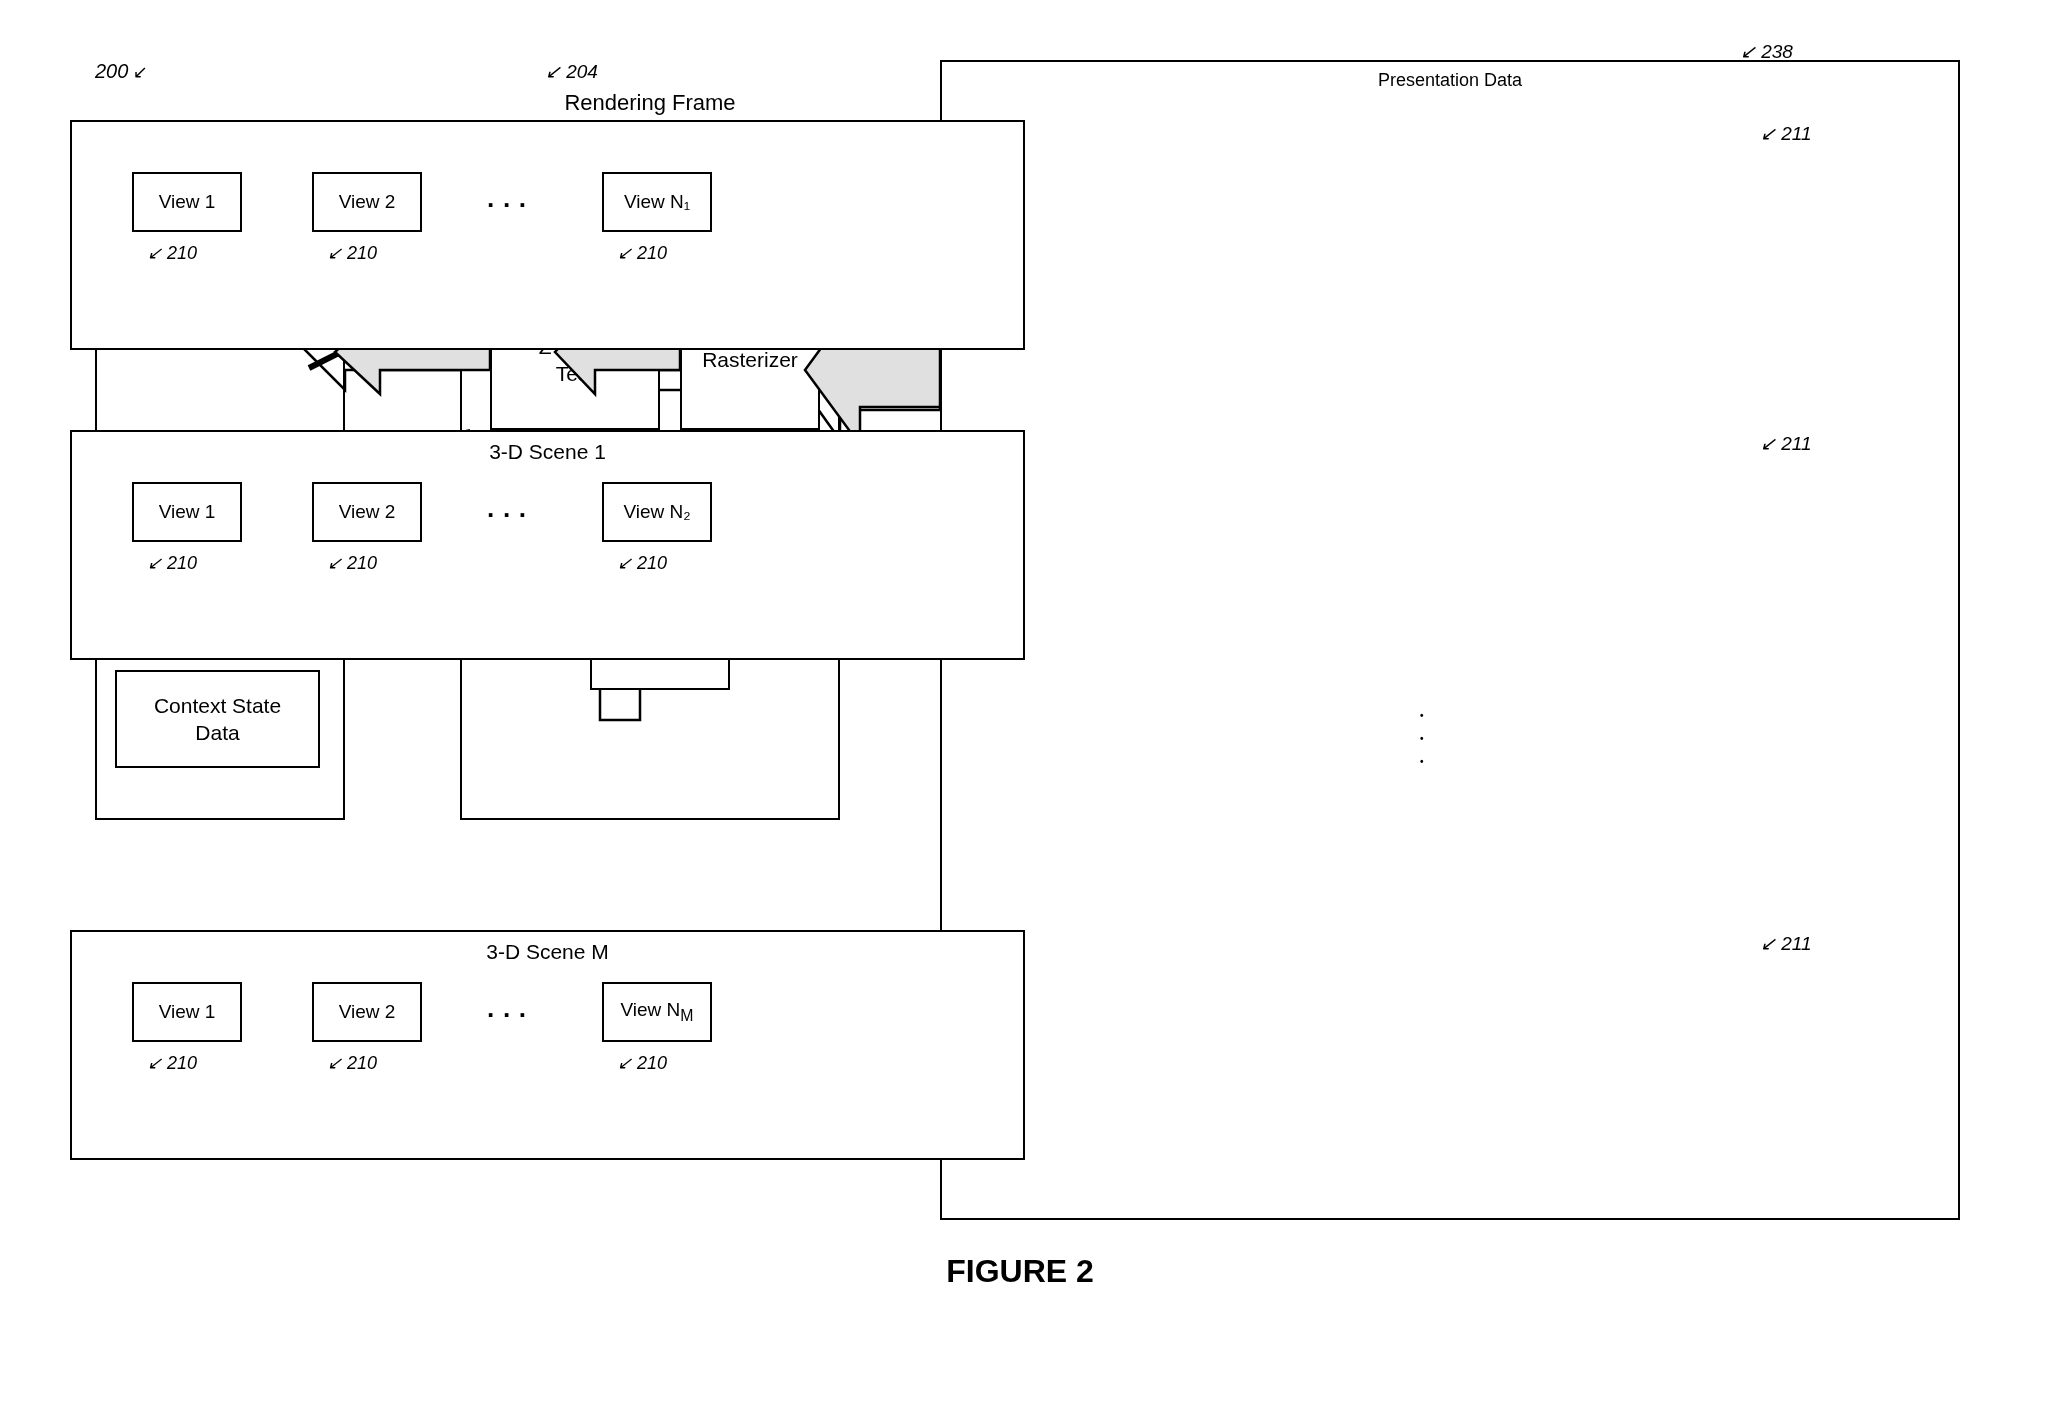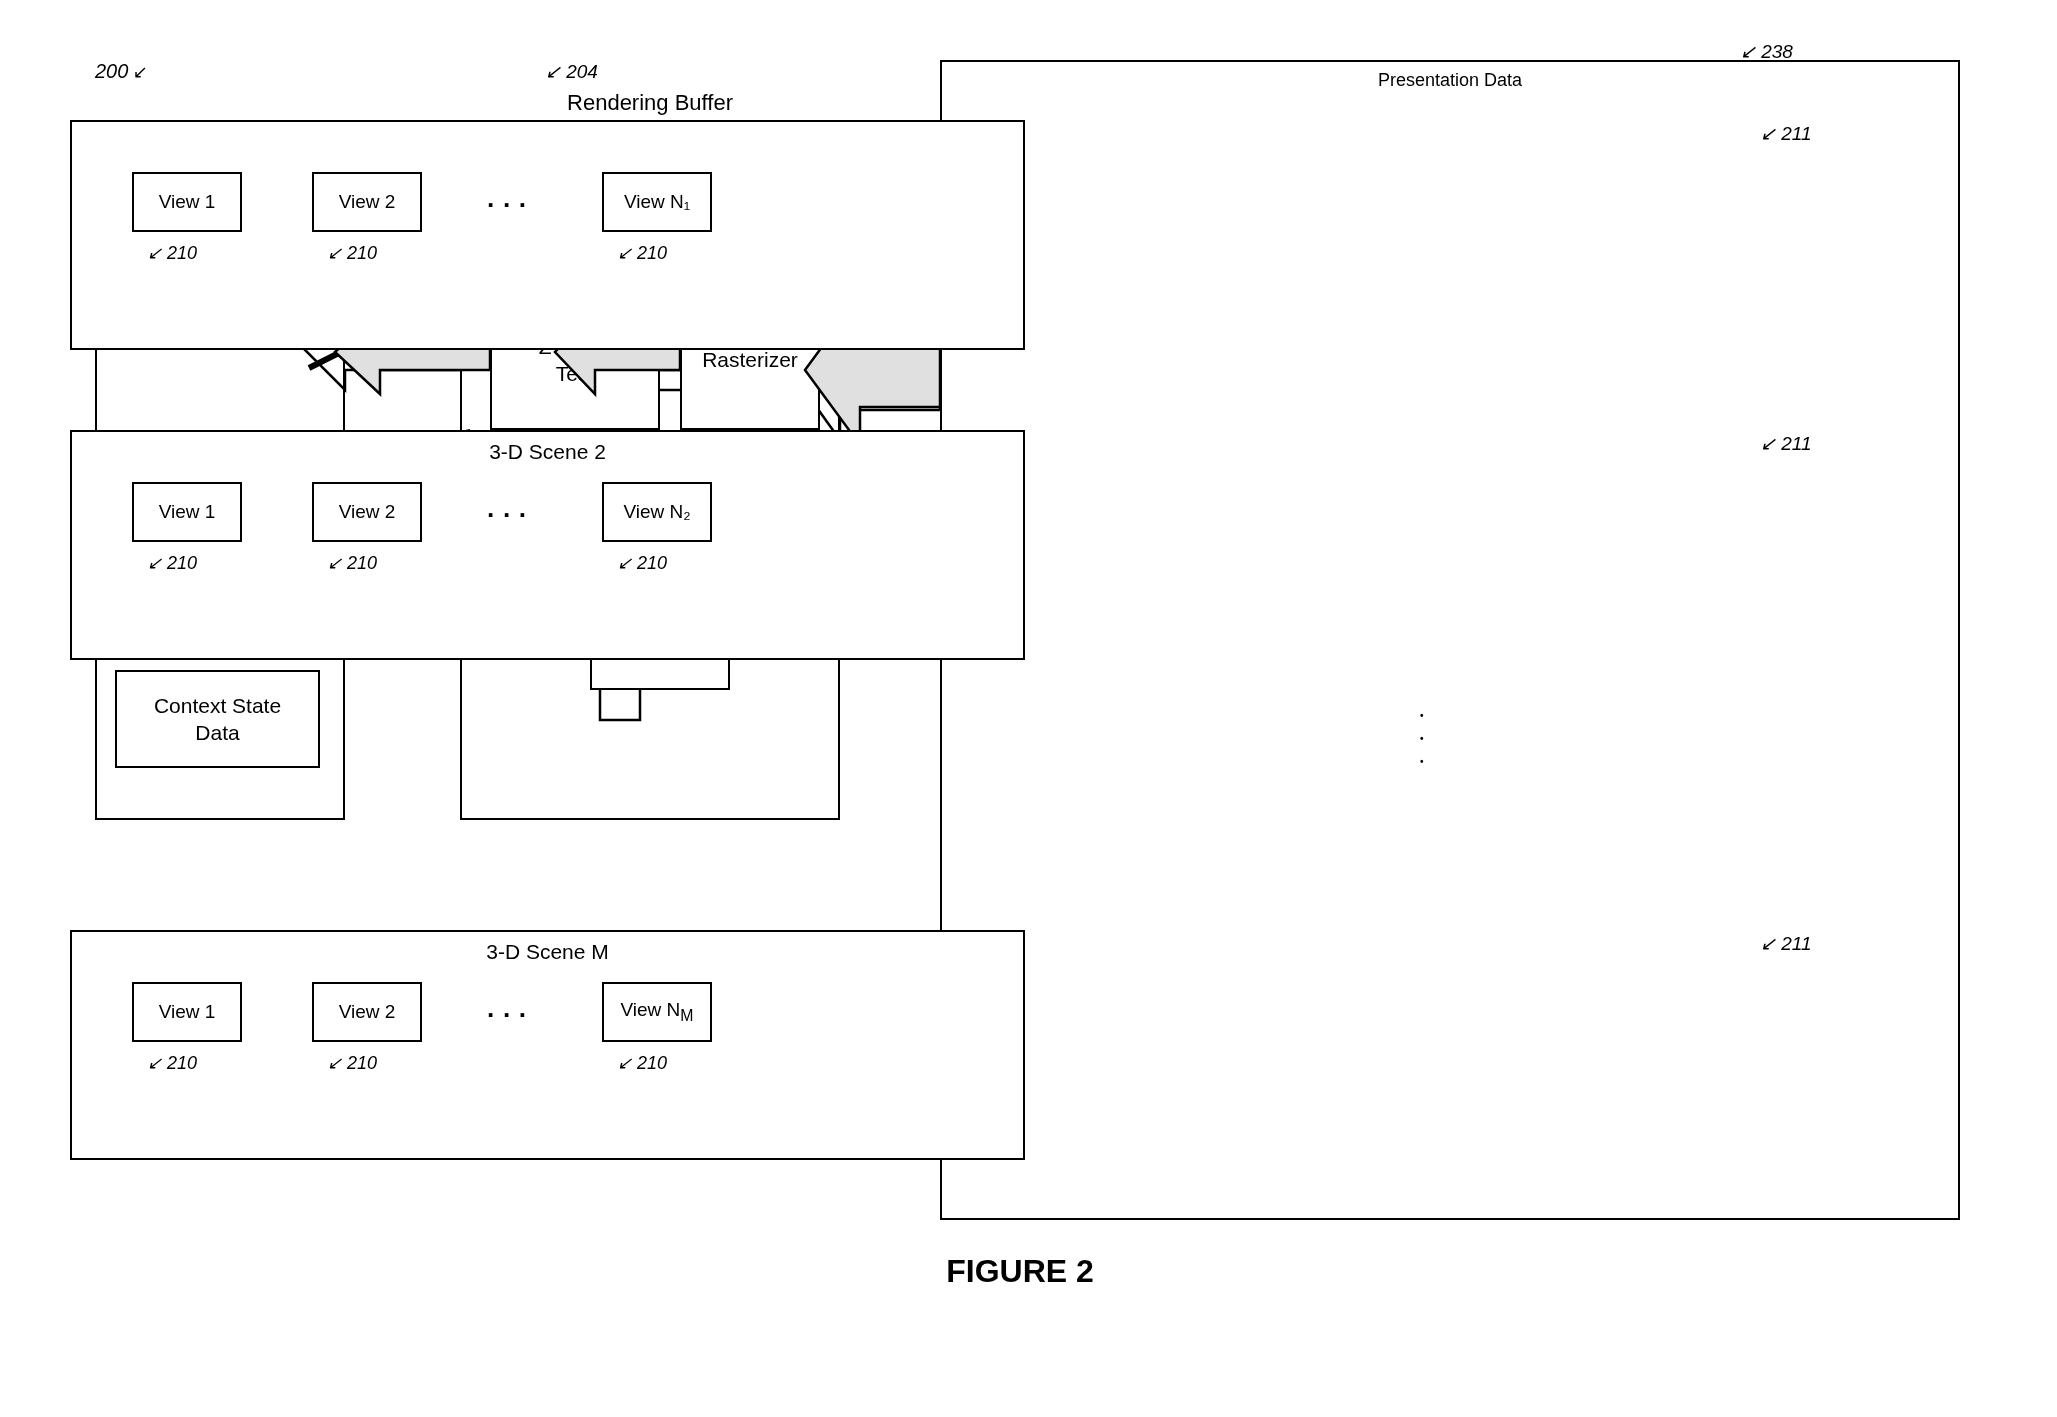--- a/index.html
+++ b/index.html
@@ -197,21 +197,21 @@
   <div style="position:absolute; left:200px; top:585px; font-size:19px; font-style:italic;">
     <span>↙ </span><span>203</span>
   </div>
 
   <div id="rendering-engine"></div>
 
   <div style="position:absolute; left:505px; top:20px; font-size:19px; font-style:italic;">
     <span>↙ </span><span>204</span>
   </div>
   <div style="position:absolute; left:420px; top:50px; width:380px; text-align:center; font-size:22px;">
-    <span>Rendering Buffer</span>
+    <span>Rendering Frame</span>
   </div>
 
   <div class="inner-box" style="left:450px; top:250px; width:170px; height:140px;">
     <span style="white-space:pre-line;">Z-depth
 Test</span>
   </div>
   <div style="position:absolute; left:525px; top:195px; font-size:19px; font-style:italic;">
     <span>↙ </span><span>205</span>
   </div>
 
@@ -295,21 +295,21 @@
     <div style="position:absolute; top:120px; left:75px; font-size:18px; font-style:italic;">↙ 210</div>
     <div style="position:absolute; top:120px; left:255px; font-size:18px; font-style:italic;">↙ 210</div>
     <div style="position:absolute; top:120px; left:545px; font-size:18px; font-style:italic;">↙ 210</div>
   </div>
   <div style="position:absolute; left:1720px; top:82px; font-size:19px; font-style:italic;">
     <span>↙ </span><span>211</span>
   </div>
 
   <div class="scene-box" style="top:390px;">
     <div class="scene-title">
-      <span>3-D Scene 2</span>
+      <span>3-D Scene 1</span>
     </div>
     <div class="view-box" style="left:60px;">
       <span>View 1</span>
     </div>
     <div class="view-box" style="left:240px;">
       <span>View 2</span>
     </div>
     <div style="position:absolute; top:68px; left:415px; font-size:26px; font-weight:bold;">· · ·</div>
     <div class="view-box" style="left:530px;">
       <span>View N₂</span>

